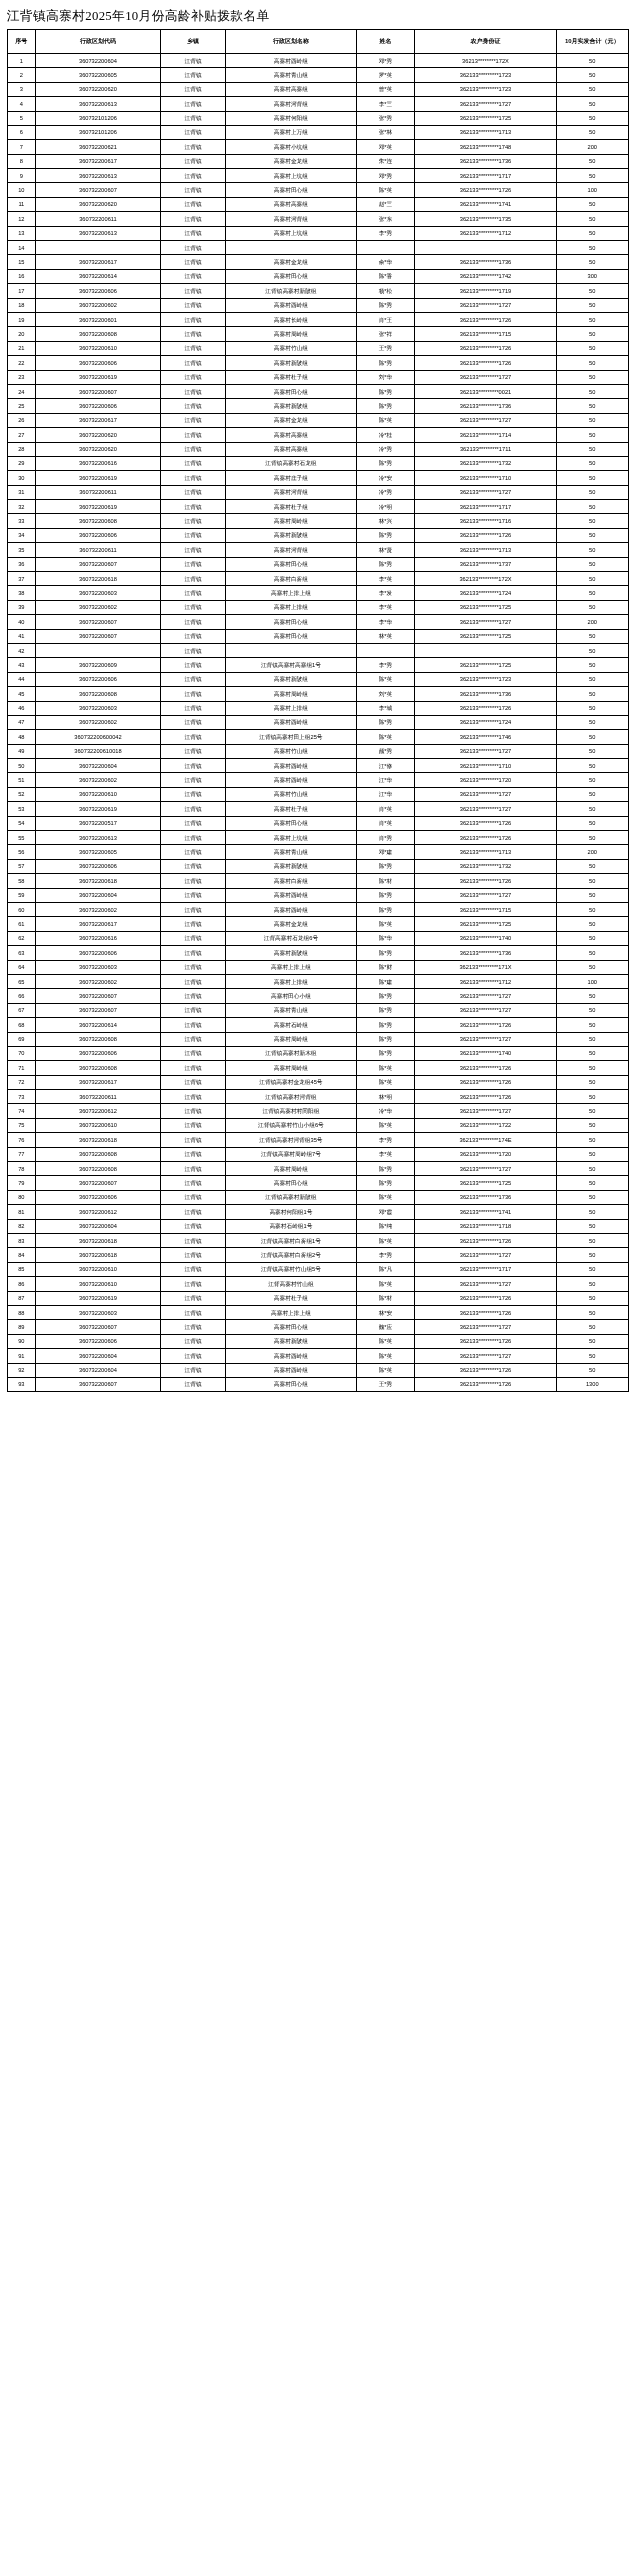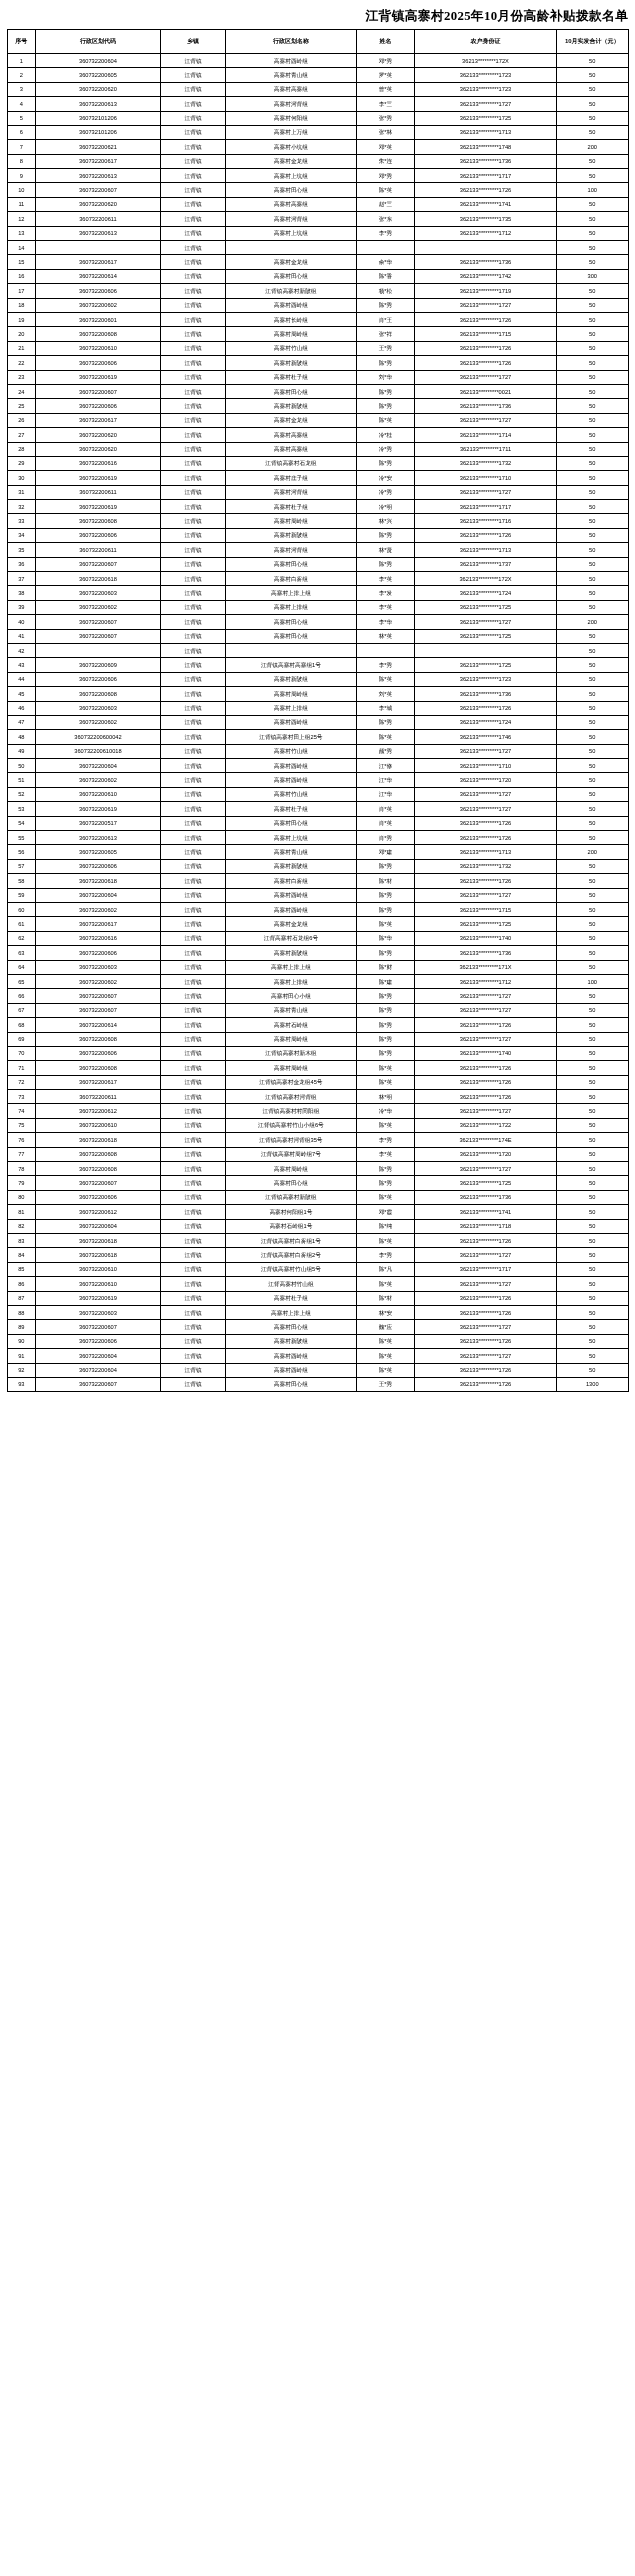--- a/index.html
+++ b/index.html
@@ -11,23 +11,23 @@
     width: 635px;
     font-family: "Liberation Sans", "DejaVu Sans", sans-serif;
     color: #000;
   }
   .page {
     width: 635px;
     box-sizing: border-box;
     padding: 5.4px 6.7px 0 6.7px;
   }
   .doc-title {
-    text-align: right;
+    text-align: left;
     font-family: "Liberation Serif", "DejaVu Serif", serif;
-    font-weight: bold;
+    font-weight: normal;
     font-size: 12.8px;
     letter-spacing: 0.3px;
     margin: 2.7px 0 4px 0;
   }
   table.grid {
     border-collapse: collapse;
     width: 622px;
     table-layout: fixed;
   }
   table.grid th, table.grid td {

